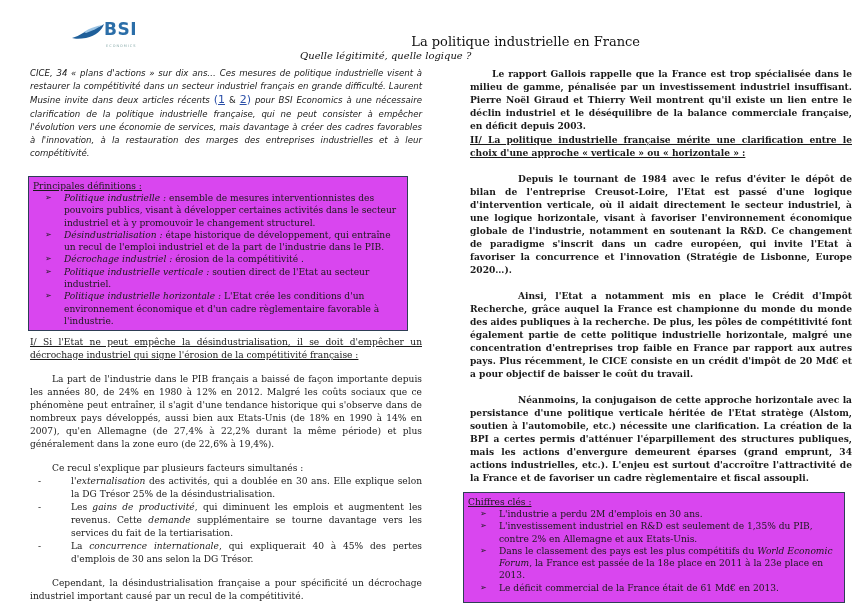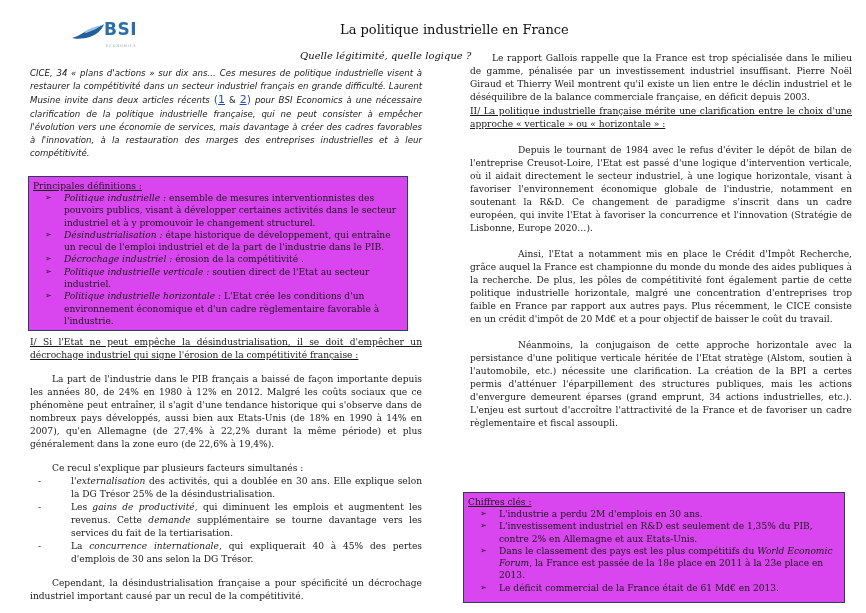--- a/index.html
+++ b/index.html
@@ -4,21 +4,21 @@
 <style>
   html, body { margin: 0; padding: 0; background: #ffffff; }
   body { width: 866px; height: 613px; overflow: hidden; position: relative;
          font-family: "DejaVu Serif", "Liberation Serif", serif; color: #1a1a1a; }
   .logo { position: absolute; left: 72px; top: 18px; width: 80px; height: 26px; }
   .logo .swoosh { position: absolute; left: 0; top: 6px; }
   .logo .bsi { position: absolute; left: 32px; top: 1px; font-family: "DejaVu Sans", sans-serif;
                font-size: 17px; font-weight: bold; color: #2b6ea8; letter-spacing: 0.5px; }
   .logo .eco { position: absolute; left: 34px; top: 26px; font-family: "DejaVu Sans", sans-serif;
                font-size: 3.5px; color: #8aa; letter-spacing: 1px; }
-  .title { position: absolute; left: 340px; top: 22px; width: 300px; text-align: left;
+  .title { position: absolute; left: 340px; top: 34px; width: 300px; text-align: right;
            font-size: 13px; color: #111; }
   .subtitle { position: absolute; left: 300px; top: 50px; width: 412px; text-align: left;
               font-size: 10px; font-style: italic; color: #111; }
   .col { position: absolute; font-size: 9.1px; line-height: 13px; text-align: justify; }
   .colL { left: 30px; width: 392px; }
   .colR { left: 470px; width: 382px; }
   p { margin: 0; }
   .intro { position: absolute; left: 30px; top: 67px; width: 392px; font-style: italic;
            font-family: "DejaVu Sans", sans-serif; font-size: 8.6px; line-height: 13.2px; text-align: justify; }
   .intro .ref { color: #2a4fa8; text-decoration: underline; font-style: normal; font-size: 11px; }
@@ -71,21 +71,21 @@
   <p class="indent" style="margin-top:11px;">La part de l'industrie dans le PIB français a baissé de façon importante depuis les années 80, de 24% en 1980 à 12% en 2012. Malgré les coûts sociaux que ce phénomène peut entraîner, il s'agit d'une tendance historique qui s'observe dans de nombreux pays développés, aussi bien aux Etats-Unis (de 18% en 1990 à 14% en 2007), qu'en Allemagne (de 27,4% à 22,2% durant la même période) et plus généralement dans la zone euro (de 22,6% à 19,4%).</p>
   <p class="indent" style="margin-top:11px;">Ce recul s'explique par plusieurs facteurs simultanés :</p>
   <ul class="dash">
     <li><span class="d">-</span><span>l'</span><em>externalisation</em><span> des activités, qui a doublée en 30 ans. Elle explique selon la DG Trésor 25% de la désindustrialisation.</span></li>
     <li><span class="d">-</span><span>Les </span><em>gains de productivité</em><span>, qui diminuent les emplois et augmentent les revenus. Cette </span><em>demande</em><span> supplémentaire se tourne davantage vers les services du fait de la tertiarisation.</span></li>
     <li><span class="d">-</span><span>La </span><em>concurrence internationale</em><span>, qui expliquerait 40 à 45% des pertes d'emplois de 30 ans selon la DG Trésor.</span></li>
   </ul>
   <p class="indent" style="margin-top:11px;">Cependant, la désindustrialisation française a pour spécificité un décrochage industriel important causé par un recul de la compétitivité.</p>
 </div>
 
-<div class="col colR" style="top:52px;">
+<div class="col colR" style="top:67px;font-weight:bold;">
   <p class="indent">Le rapport Gallois rappelle que la France est trop spécialisée dans le milieu de gamme, pénalisée par un investissement industriel insuffisant. Pierre Noël Giraud et Thierry Weil montrent qu'il existe un lien entre le déclin industriel et le déséquilibre de la balance commerciale française, en déficit depuis 2003.</p>
   <p class="h-sec" style="margin-top:1px;">II/ La politique industrielle française mérite une clarification entre le choix d'une approche « verticale » ou « horizontale » :</p>
   <p class="indent2" style="margin-top:13px;">Depuis le tournant de 1984 avec le refus d'éviter le dépôt de bilan de l'entreprise Creusot-Loire, l'Etat est passé d'une logique d'intervention verticale, où il aidait directement le secteur industriel, à une logique horizontale, visant à favoriser l'environnement économique globale de l'industrie, notamment en soutenant la R&amp;D. Ce changement de paradigme s'inscrit dans un cadre européen, qui invite l'Etat à favoriser la concurrence et l'innovation (Stratégie de Lisbonne, Europe 2020…).</p>
   <p class="indent2" style="margin-top:13px;">Ainsi, l'Etat a notamment mis en place le Crédit d'Impôt Recherche, grâce auquel la France est championne du monde du monde des aides publiques à la recherche. De plus, les pôles de compétitivité font également partie de cette politique industrielle horizontale, malgré une concentration d'entreprises trop faible en France par rapport aux autres pays. Plus récemment, le CICE consiste en un crédit d'impôt de 20 Md€ et a pour objectif de baisser le coût du travail.</p>
   <p class="indent2" style="margin-top:13px;">Néanmoins, la conjugaison de cette approche horizontale avec la persistance d'une politique verticale héritée de l'Etat stratège (Alstom, soutien à l'automobile, etc.) nécessite une clarification. La création de la BPI a certes permis d'atténuer l'éparpillement des structures publiques, mais les actions d'envergure demeurent éparses (grand emprunt, 34 actions industrielles, etc.). L'enjeu est surtout d'accroître l'attractivité de la France  et de favoriser un cadre règlementaire et fiscal assoupli.</p>
 </div>
 
 <div class="box box2">
   <div class="box-head">Chiffres clés :</div>
   <ul>

